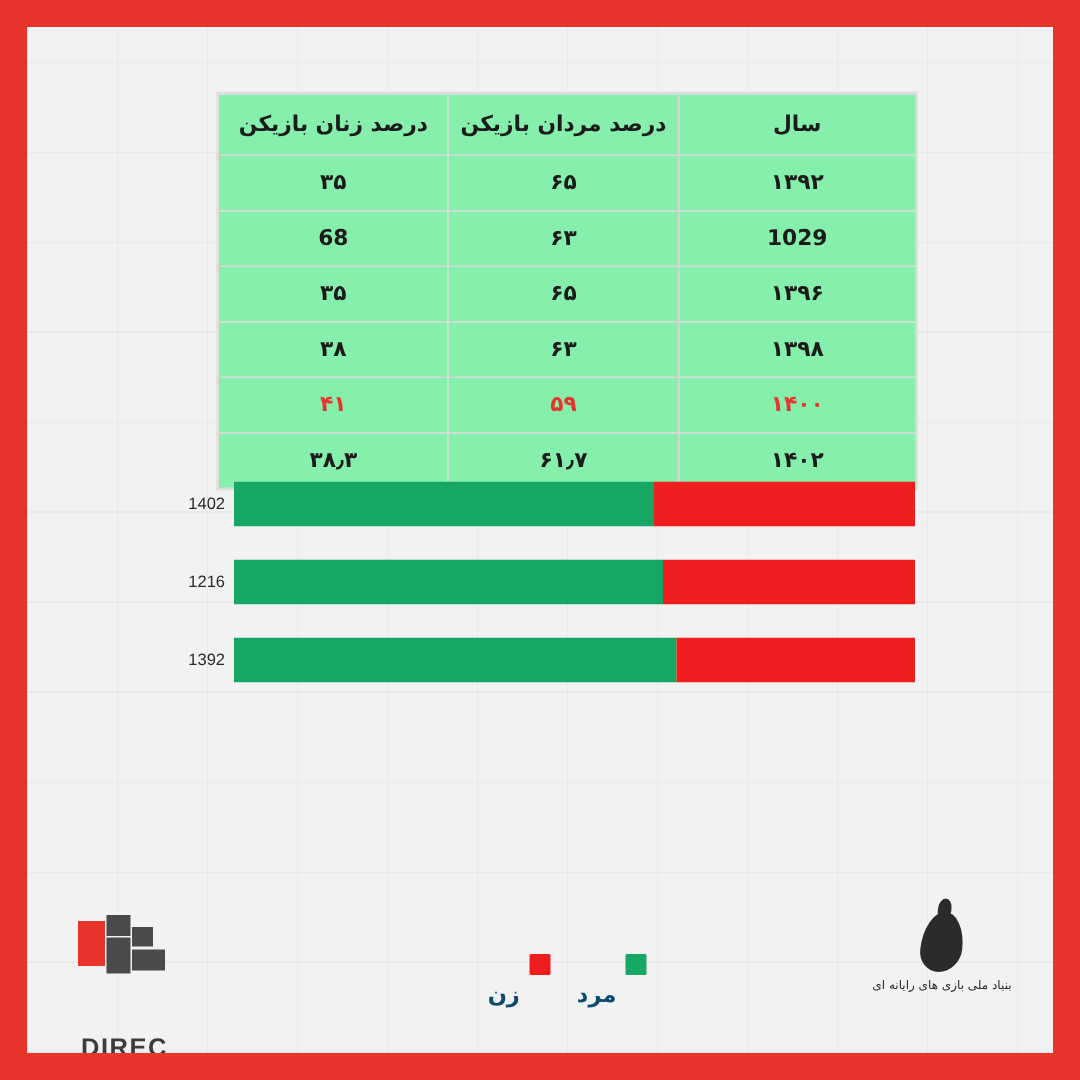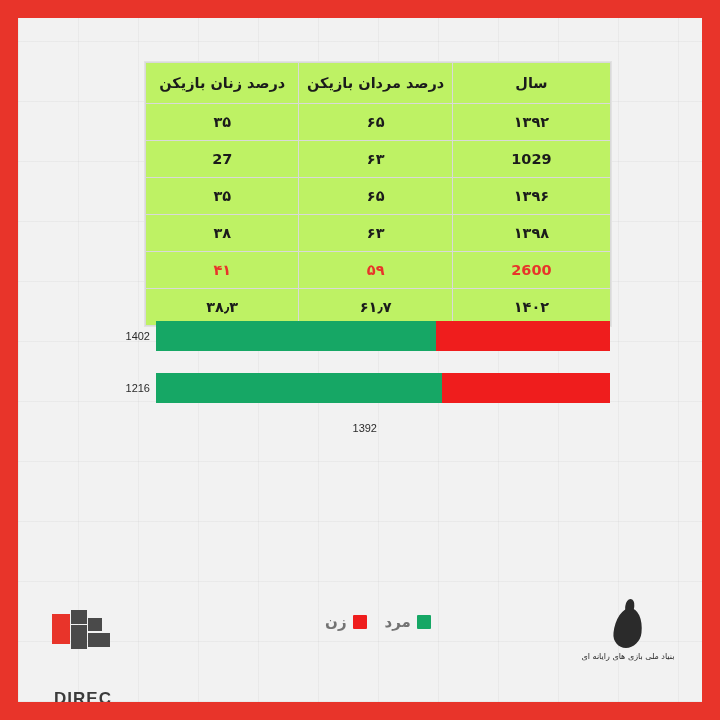--- a/index.html
+++ b/index.html
@@ -43,21 +43,21 @@
     direction:rtl;
   }
   table.data th, table.data td{
     border:1px solid #d9d9d9;
     text-align:center;
     font-size:14.5px;
     color:#1b1b1b;
     padding:6px 4px;
     height:24px;
     font-weight:bold;
-    background:#bef264;
+    background:#86efac;
   }
   table.data th{
     font-size:14.5px;
     padding:8px 4px;
   }
   table.data td.hl{
     color:#e8342a;
     margin-left:28px;
   }
   table.data col.c1{width:34%;}
@@ -71,21 +71,21 @@
     width:500px;height:275px;
   }
   .row{
     position:relative;
     height:36px;
     margin-bottom:16px;
     display:flex;
     align-items:center;
     direction:ltr;
   }
-  .row:last-child{margin-bottom:0;flex-direction:column;}
+  .row:last-child{margin-bottom:0;}
   .ylabel{
     width:46px;
     text-align:right;
     font-size:11px;
     color:#2b2b2b;
     font-family:"Liberation Sans",sans-serif;
     padding-right:6px;
     box-sizing:border-box;
   }
   .bar{
@@ -103,21 +103,21 @@
     position:absolute;
     top:595px;left:0;width:720px;
     display:flex;
     justify-content:center;
     align-items:center;
     gap:18px;
     direction:rtl;
   }
   .legend-item{display:flex;align-items:center;gap:6px;}
   .swatch{width:14px;height:14px;display:inline-block;border-radius:1px;}
-  .legend-label{font-size:15px;color:#737373;font-weight:bold;}
+  .legend-label{font-size:15px;color:#0c4a6e;font-weight:bold;margin-top:41px;}
 
   
   .direc{
     position:absolute;
     left:22px;bottom:22px;
     width:86px;height:70px;
     text-align:center;
   }
   .direc .mark{
     position:relative;width:62px;height:40px;margin:0 auto 2px auto;
@@ -183,34 +183,34 @@
         </thead>
         <tbody id="table-body">
             <tr>
               <td>۱۳۹۲</td>
               <td>۶۵</td>
               <td>۳۵</td>
             </tr>
             <tr>
               <td>1029</td>
               <td>۶۳</td>
-              <td>27</td>
+              <td>68</td>
             </tr>
             <tr>
               <td>۱۳۹۶</td>
               <td>۶۵</td>
               <td>۳۵</td>
             </tr>
             <tr>
               <td>۱۳۹۸</td>
               <td>۶۳</td>
               <td>۳۸</td>
             </tr>
             <tr>
-              <td class="hl">2600</td>
+              <td class="hl">۱۴۰۰</td>
               <td class="hl">۵۹</td>
               <td class="hl">۴۱</td>
             </tr>
             <tr>
               <td>۱۴۰۲</td>
               <td>۶۱٫۷</td>
               <td>۳۸٫۳</td>
             </tr>
           </tbody>
       </table>

